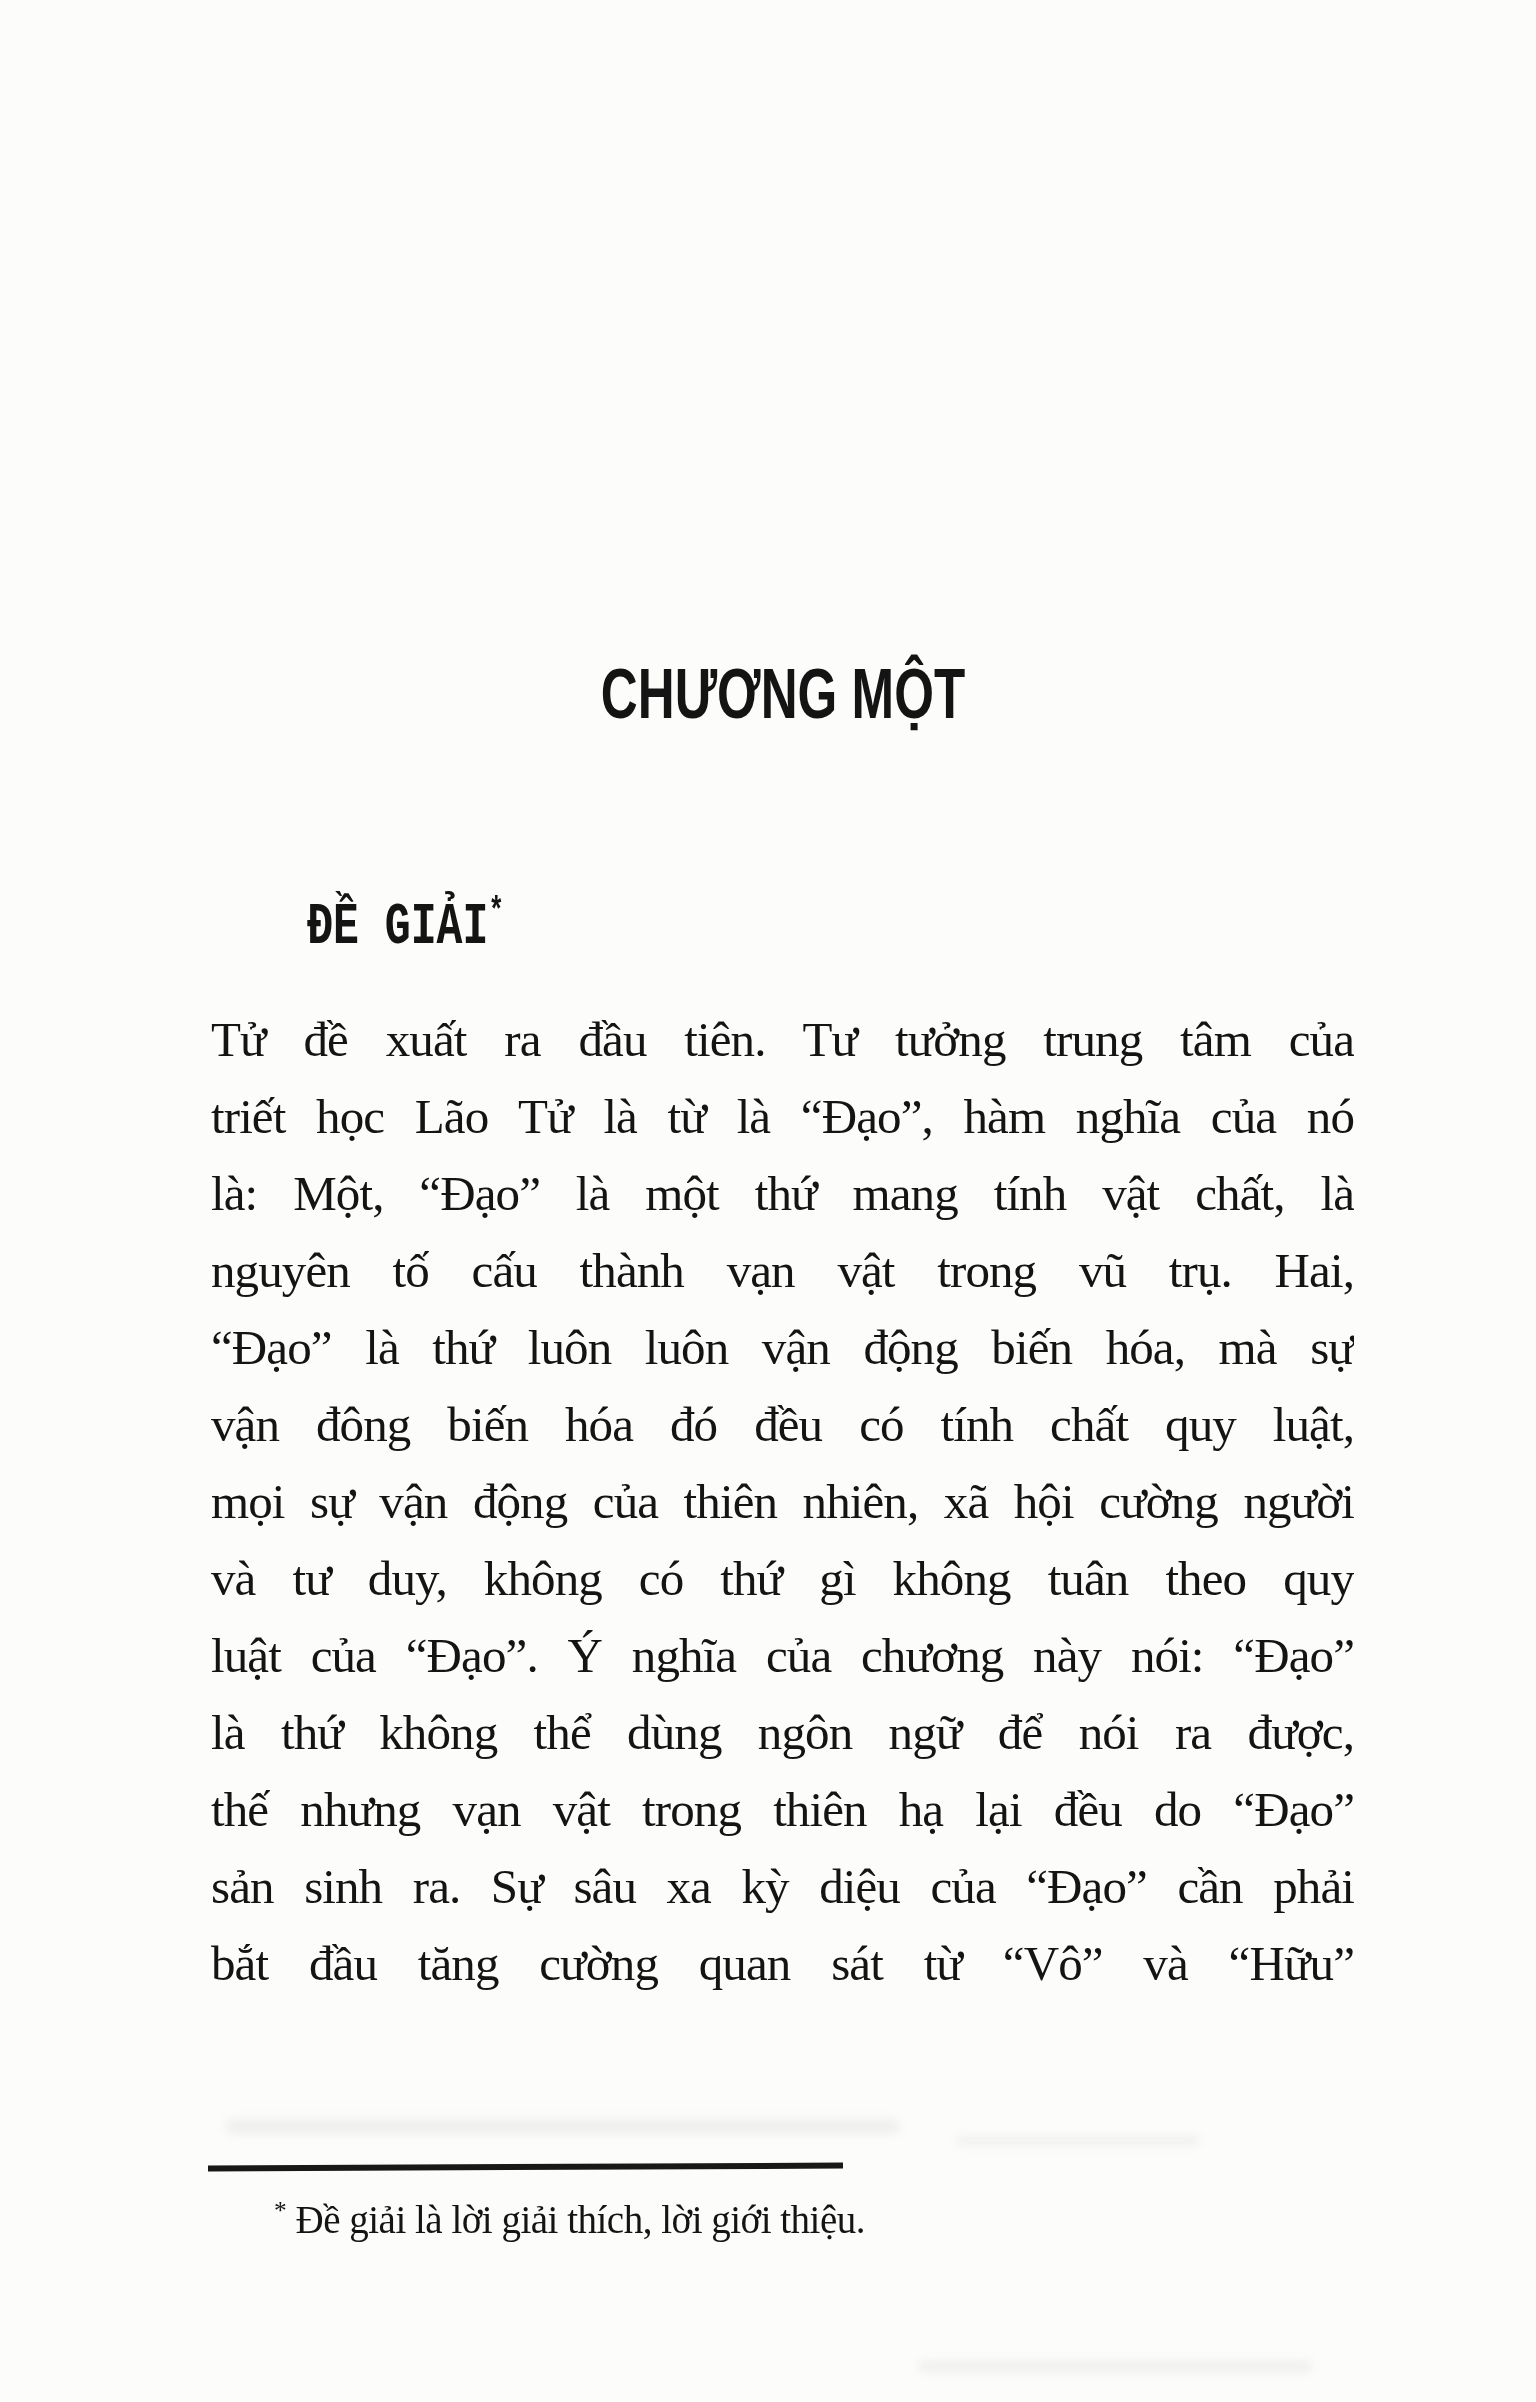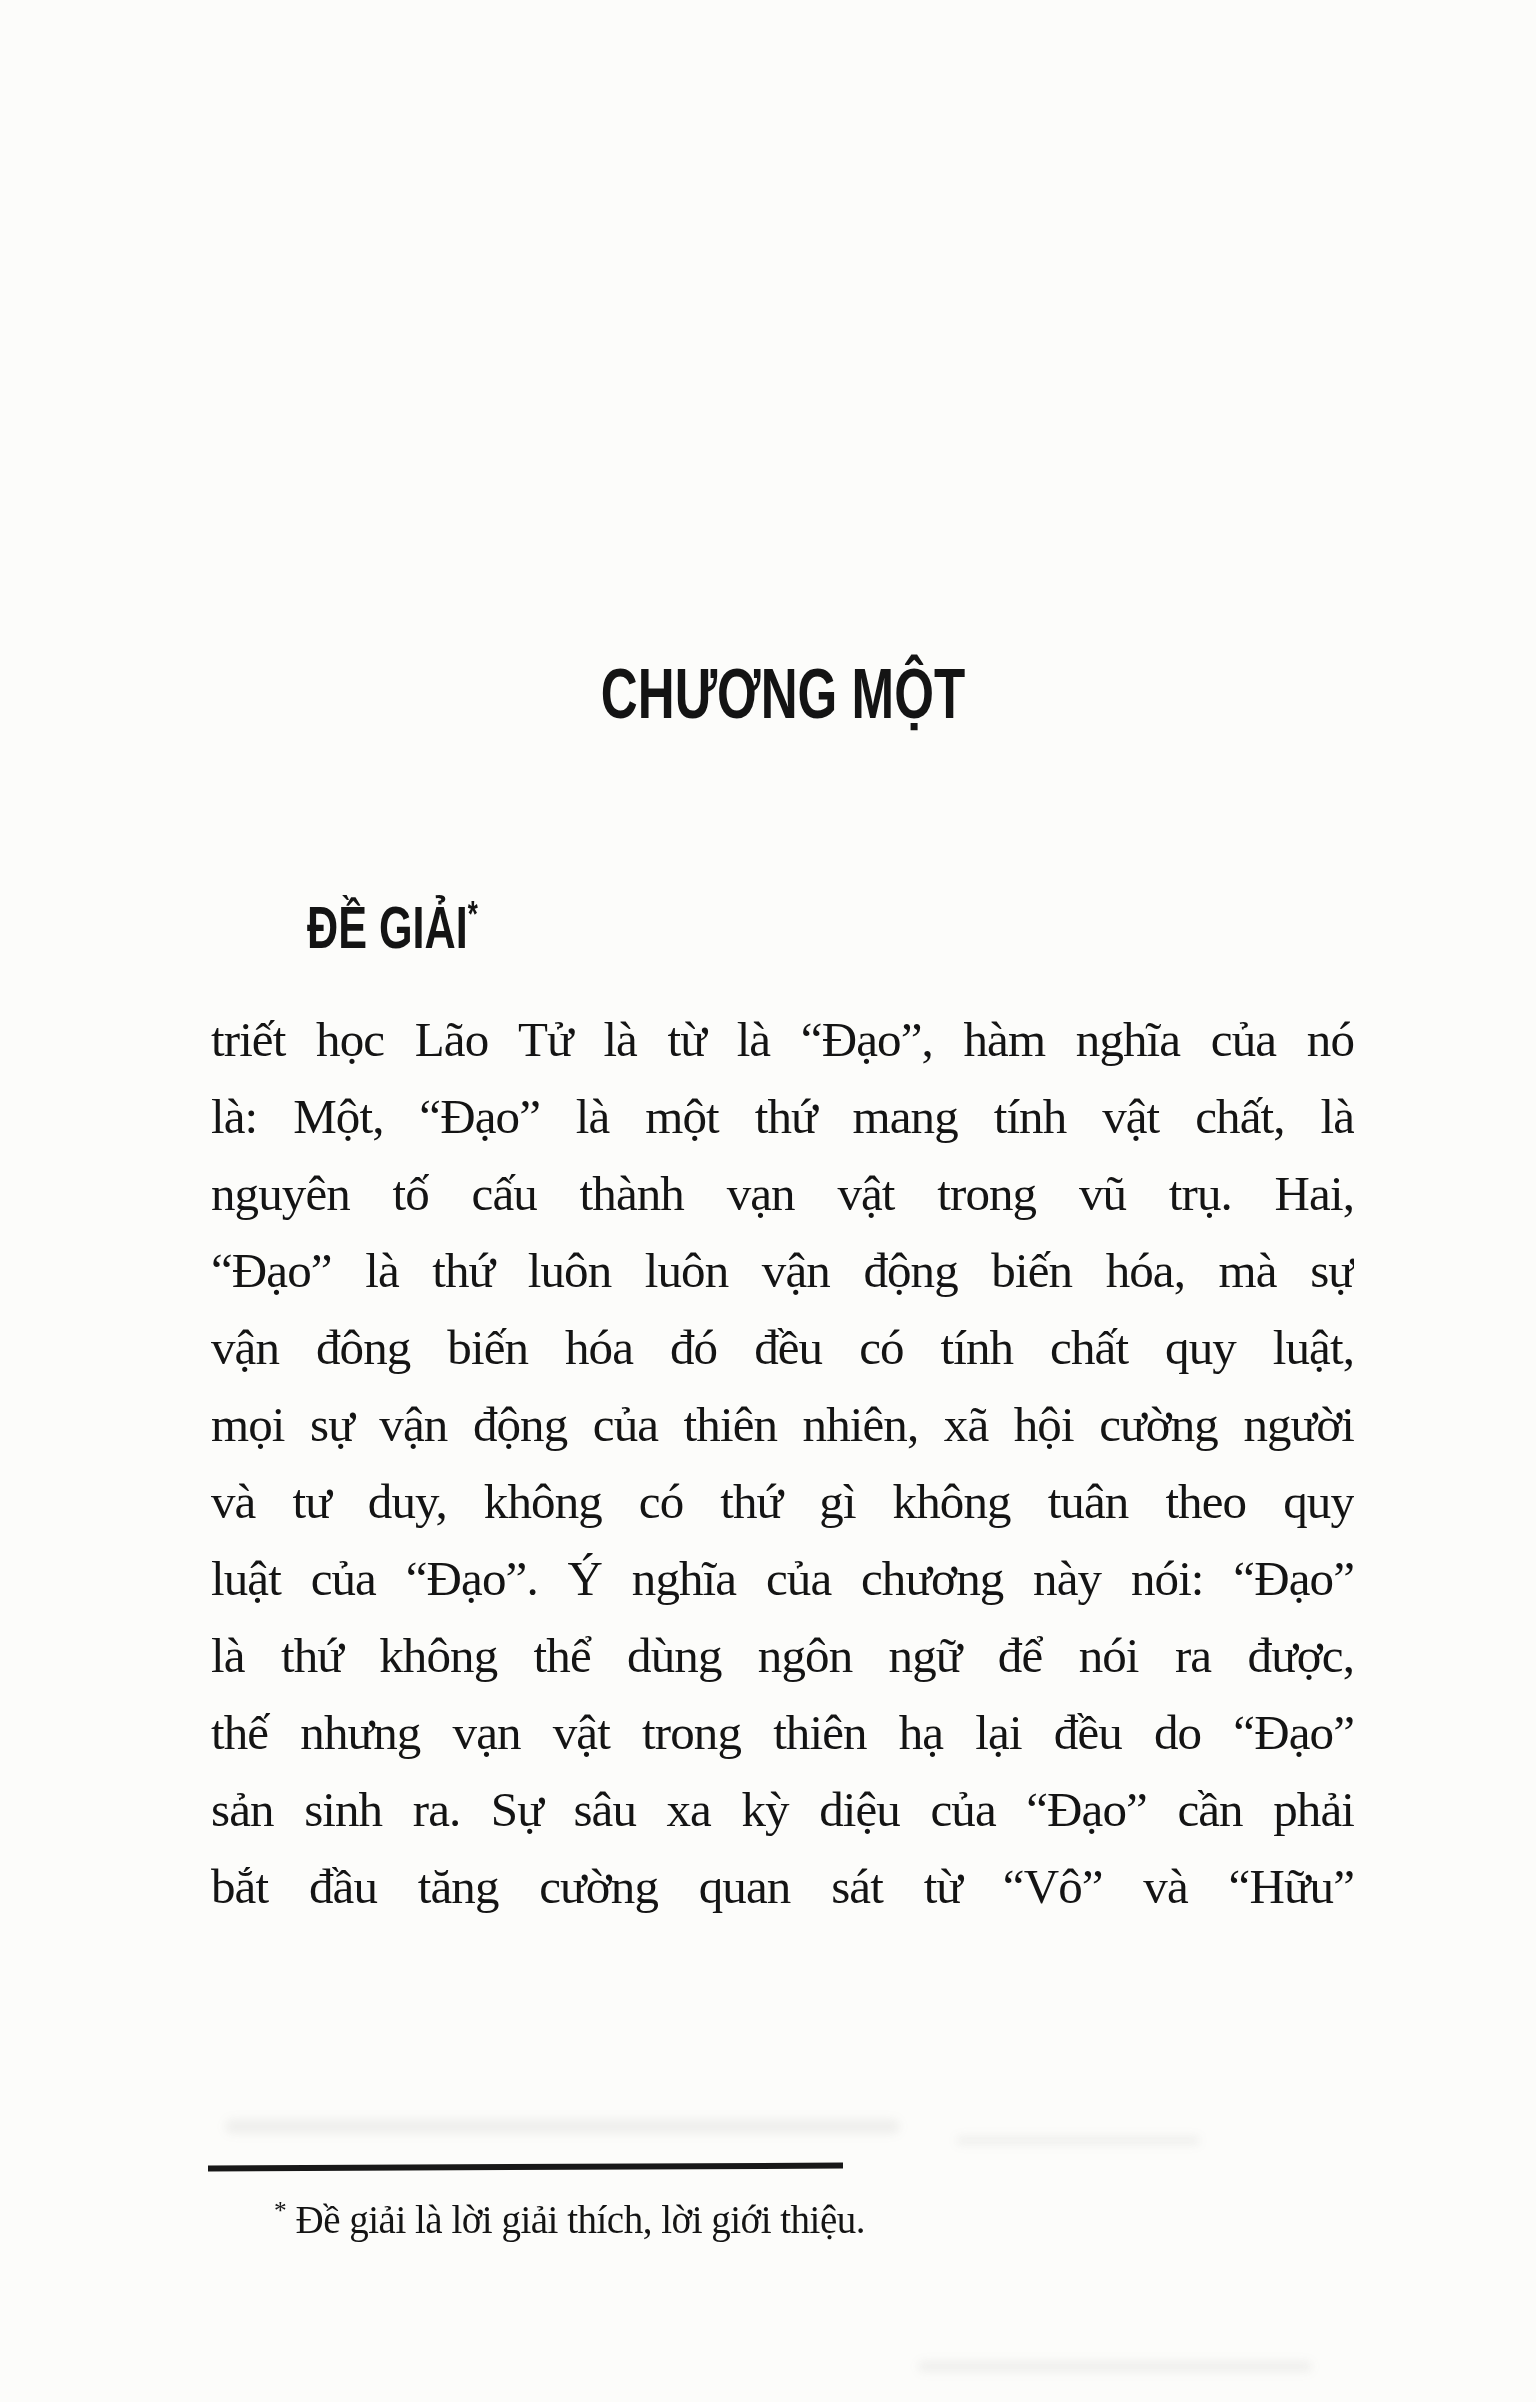--- a/index.html
+++ b/index.html
@@ -46,21 +46,21 @@
     display: inline-block;
     transform: scaleX(0.72);
     transform-origin: center;
   }
 
   .section-heading {
     position: absolute;
     left: 307px;
     top: 890px;
     margin: 0;
-    font-family: Liberation Sans, sans-serif;
+    font-family: Liberation Mono, monospace;
     font-weight: bold;
     font-size: 60px;
     line-height: 75px;
     white-space: nowrap;
   }
   .section-heading .squeeze {
     display: inline-block;
     transform: scaleX(0.72);
     transform-origin: left center;
   }
@@ -127,20 +127,21 @@
     <span class="squeeze">CHƯƠNG MỘT</span>
   </h1>
 
   <h2 class="section-heading">
     <span class="squeeze">
       <span>ĐỀ GIẢI</span><sup>*</sup>
     </span>
   </h2>
 
   <div class="paragraph">
+    <div class="line">Tử đề xuất ra đầu tiên. Tư tưởng trung tâm của</div>
     <div class="line">triết học Lão Tử là từ là “Đạo”, hàm nghĩa của nó</div>
     <div class="line">là: Một, “Đạo” là một thứ mang tính vật chất, là</div>
     <div class="line">nguyên tố cấu thành vạn vật trong vũ trụ. Hai,</div>
     <div class="line">“Đạo” là thứ luôn luôn vận động biến hóa, mà sự</div>
     <div class="line">vận đông biến hóa đó đều có tính chất quy luật,</div>
     <div class="line">mọi sự vận động của thiên nhiên, xã hội cường người</div>
     <div class="line">và tư duy, không có thứ gì không tuân theo quy</div>
     <div class="line">luật của “Đạo”. Ý nghĩa của chương này nói: “Đạo”</div>
     <div class="line">là thứ không thể dùng ngôn ngữ để nói ra được,</div>
     <div class="line">thế nhưng vạn vật trong thiên hạ lại đều do “Đạo”</div>

